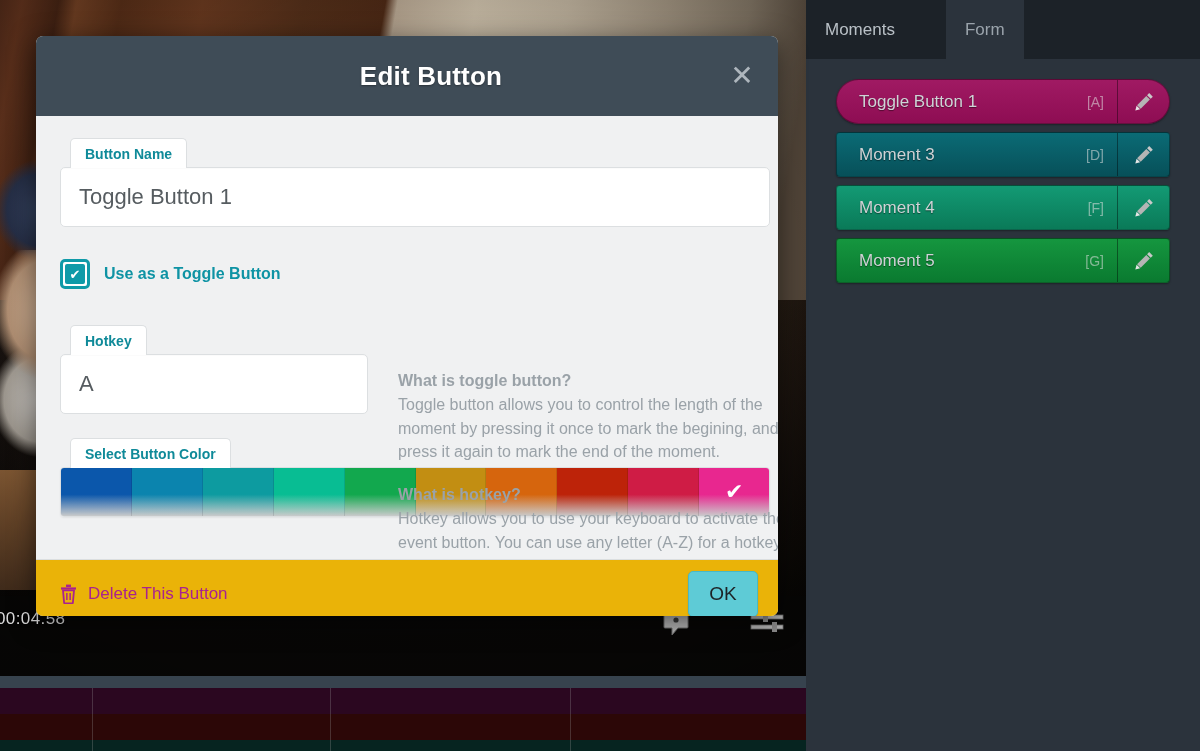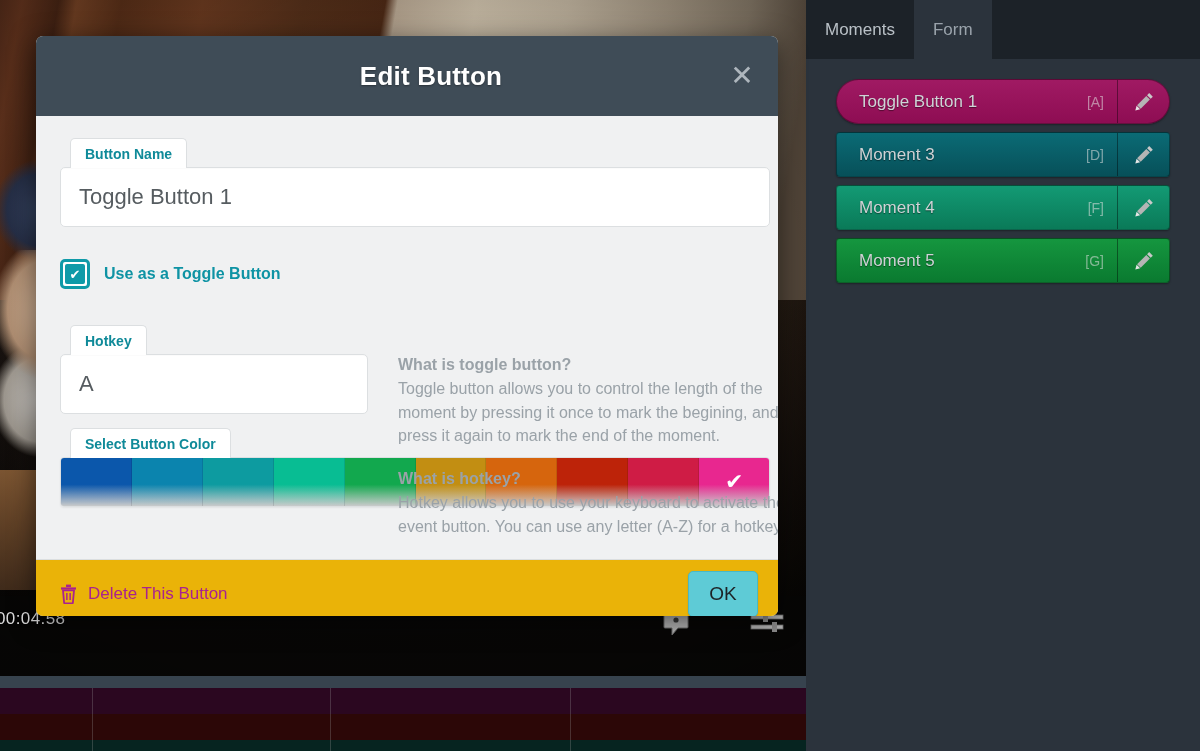--- a/index.html
+++ b/index.html
@@ -98,20 +98,21 @@
 
   
   #sidebar {
     position: absolute; left: 806px; top: 0;
     width: 394px; height: 751px;
     background: #2b333c;
   }
   #tabbar {
     display: flex; height: 59px;
     background: #1c2228;
+    gap: 32px;
   }
   .tab {
     height: 59px; display: flex; align-items: center;
     padding: 0 19px;
     color: #b9c0c6; font-size: 17px;
     cursor: pointer;
   }
   .tab.active { background: #2b333c; color: #9aa3ab; }
   #tabbar-filler { flex: 1; background: #1c2228; }
 
@@ -226,37 +227,37 @@
     display: flex; align-items: center; justify-content: center;
     color: #fff; font-size: 13px; line-height: 1;
   }
   #toggle-label {
     margin-left: 14px;
     color: #0e93a4; font-size: 16px; font-weight: bold;
   }
 
   
   #help-col {
-    position: absolute; left: 362px; top: 240px;
+    position: absolute; left: 362px; top: 256px;
     width: 392px;
   }
   .help-head {
     color: #9aa2a8; font-size: 16px; font-weight: bold;
     margin-bottom: 3px;
   }
   .help-body {
     color: #9aa2a8; font-size: 16px; line-height: 1.48;
     margin-bottom: 22px;
   }
 
   
   #hotkey-block { margin-top: 36px; }
 
   
-  #color-block { margin-top: 14px; }
+  #color-block { margin-top: 24px; }
   #color-swatches {
     display: flex;
     height: 50px;
     border: 1px solid #dcdfe1;
     border-radius: 4px;
     overflow: hidden;
     margin-top: -1px;
     box-shadow: 0 1px 2px rgba(0,0,0,0.06);
   }
   .swatch {

